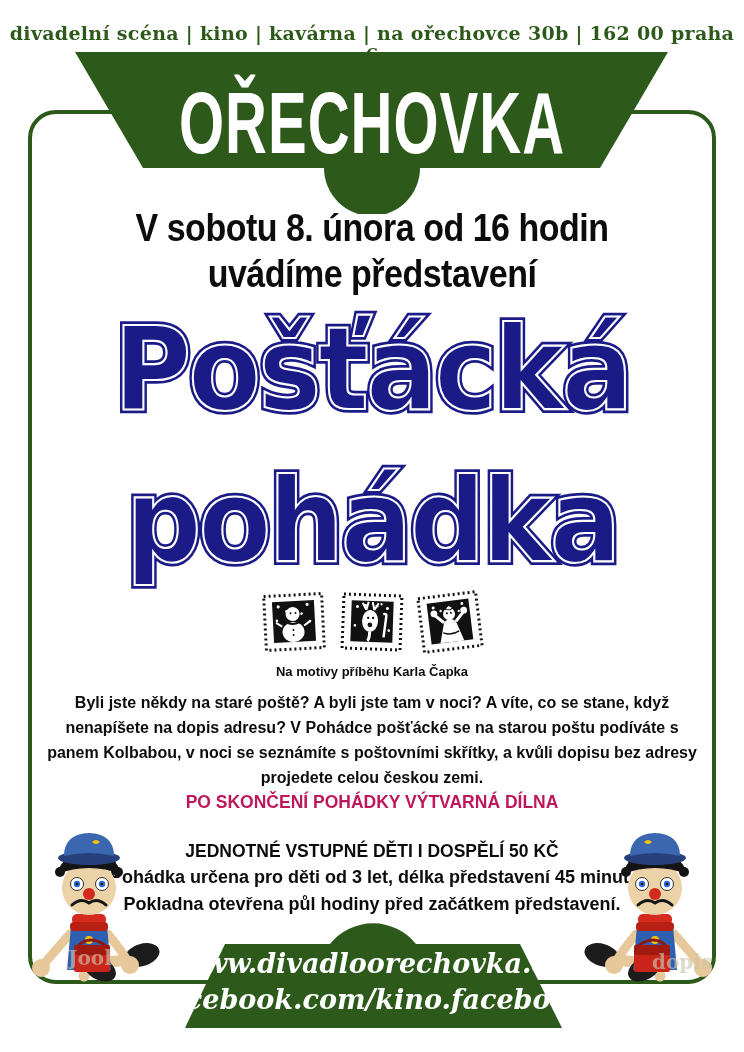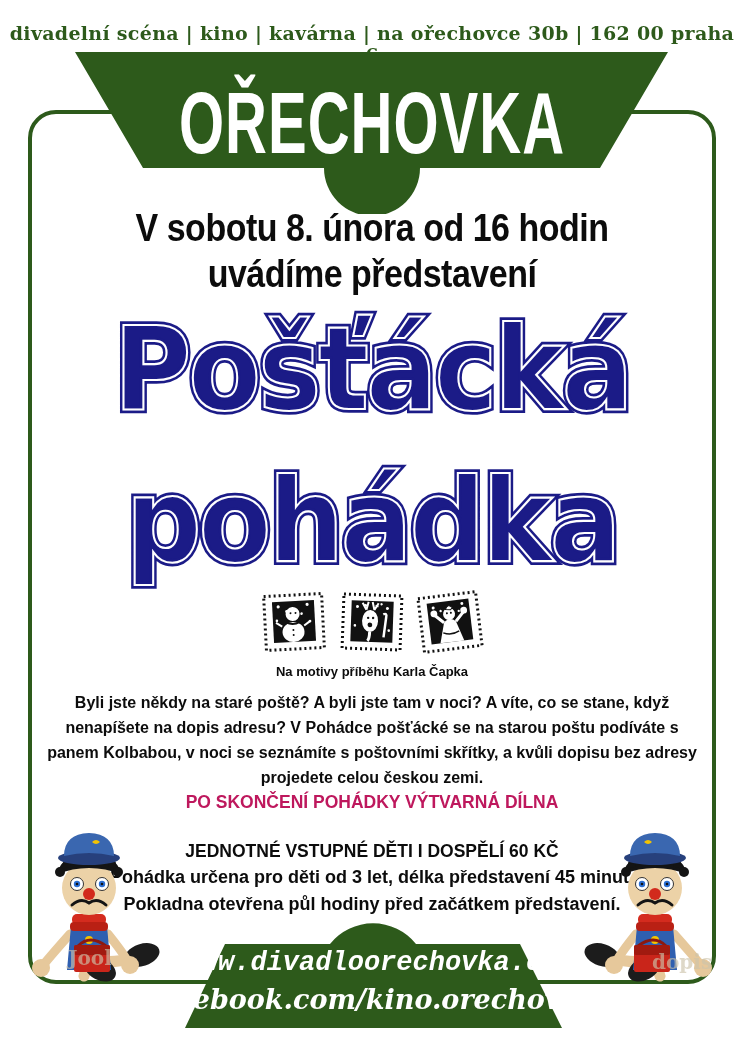--- a/index.html
+++ b/index.html
@@ -86,21 +86,21 @@
   }
   .watermark-left{left:32px;top:946px;padding-left:36px;}
   .watermark-right{left:652px;top:950px;}
   
   .bottom-banner{position:absolute;left:0;top:900px;width:744px;height:152px;z-index:8;}
   .footer-text{
     position:absolute;left:0;width:100%;text-align:center;color:#ffffff;
     font-family:"DejaVu Serif",serif;font-weight:bold;font-style:italic;
     font-size:27px;z-index:9;
   }
-  .footer-line1{top:948px;font-family:Liberation Mono, monospace;}
+  .footer-line1{top:948px;}
   .footer-line2{top:984px;}
 </style>
 </head>
 <body>
 
 <div class="poster">
 
   <div class="border-frame"></div>
 
   <div class="address-line">divadelní scéna | kino | kavárna | na ořechovce 30b | 162 00 praha 6</div>
@@ -178,21 +178,21 @@
         <circle cx="47" cy="20" r="3.4" fill="#ffffff"></circle>
       <path d="M24,40 Q32,44 40,40" stroke="#111" stroke-width="1.5" fill="none"></path>
     </svg>
   </div>
 
   <div class="byline">Na motivy příběhu Karla Čapka</div>
   <div class="body-text">Byli jste někdy na staré poště? A byli jste tam v noci? A víte, co se stane, když nenapíšete na dopis adresu? V Pohádce pošťácké se na starou poštu podíváte s panem Kolbabou, v noci se seznámíte s poštovními skřítky, a kvůli dopisu bez adresy projedete celou českou zemi.</div>
   <div class="workshop-note">PO SKONČENÍ POHÁDKY VÝTVARNÁ DÍLNA</div>
 
   <div class="info-block">
-    <div class="info-line1">JEDNOTNÉ VSTUPNÉ DĚTI I DOSPĚLÍ 60 KČ</div>
+    <div class="info-line1">JEDNOTNÉ VSTUPNÉ DĚTI I DOSPĚLÍ 50 KČ</div>
     <div class="info-line2">Pohádka určena pro děti od 3 let, délka představení 45 minut.</div>
     <div class="info-line3">Pokladna otevřena půl hodiny před začátkem představení.</div>
   </div>
 
   <svg class="puppet puppet-left" viewBox="0 0 152 166">
 
     <path d="M80,138 Q100,142 116,136" stroke="#e6c89b" stroke-width="11" fill="none" stroke-linecap="round"></path>
     <path d="M70,140 Q72,150 70,154" stroke="#e6c89b" stroke-width="11" fill="none" stroke-linecap="round"></path>
     <ellipse cx="86" cy="147" rx="17" ry="11" fill="#1c1c1c" transform="rotate(28 86 147)"></ellipse>
     <ellipse cx="128" cy="133" rx="18" ry="11" fill="#1c1c1c" transform="rotate(-18 128 133)"></ellipse>
@@ -269,15 +269,15 @@
     <path d="M58,83 Q67,75 75,81 M75,81 Q83,75 92,83" stroke="#141414" stroke-width="3" fill="none" stroke-linecap="round"></path>
   </svg>
 
   <div class="watermark watermark-left">Jool</div>
   <div class="watermark watermark-right">dopis</div>
 
   <svg class="bottom-banner" viewBox="0 0 744 152" aria-hidden="true">
     <path d="M225,44 L330,44 A55,55 0 0 1 416,44 L520,44 L562,128 L185,128 Z" fill="#2d5a1b"></path>
   </svg>
   <div class="footer-text footer-line1">www.divadloorechovka.cz</div>
-  <div class="footer-text footer-line2">facebook.com/kino.orechovka</div>
+  <div class="footer-text footer-line2">facebook.com/kino.facebook</div>
 
 </div>
 
 </body></html>

